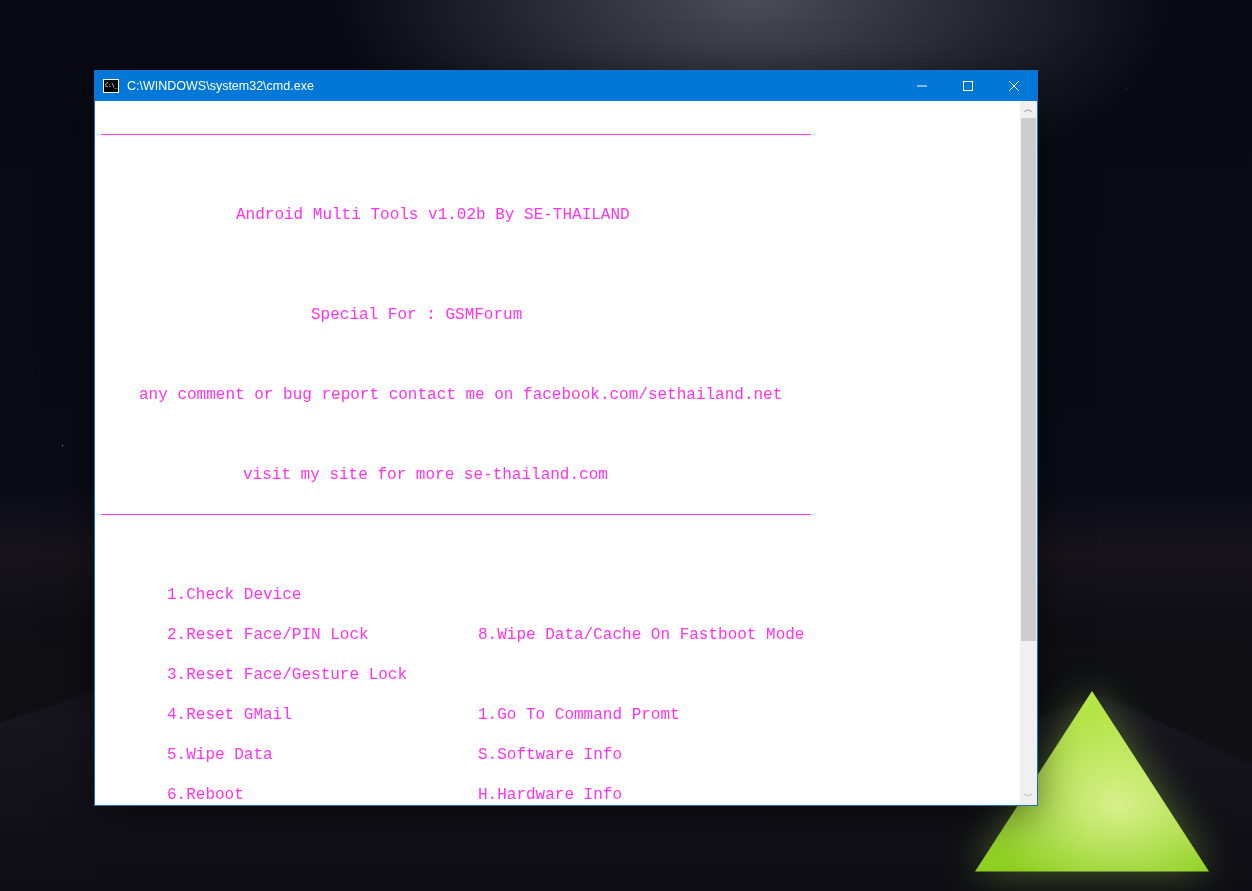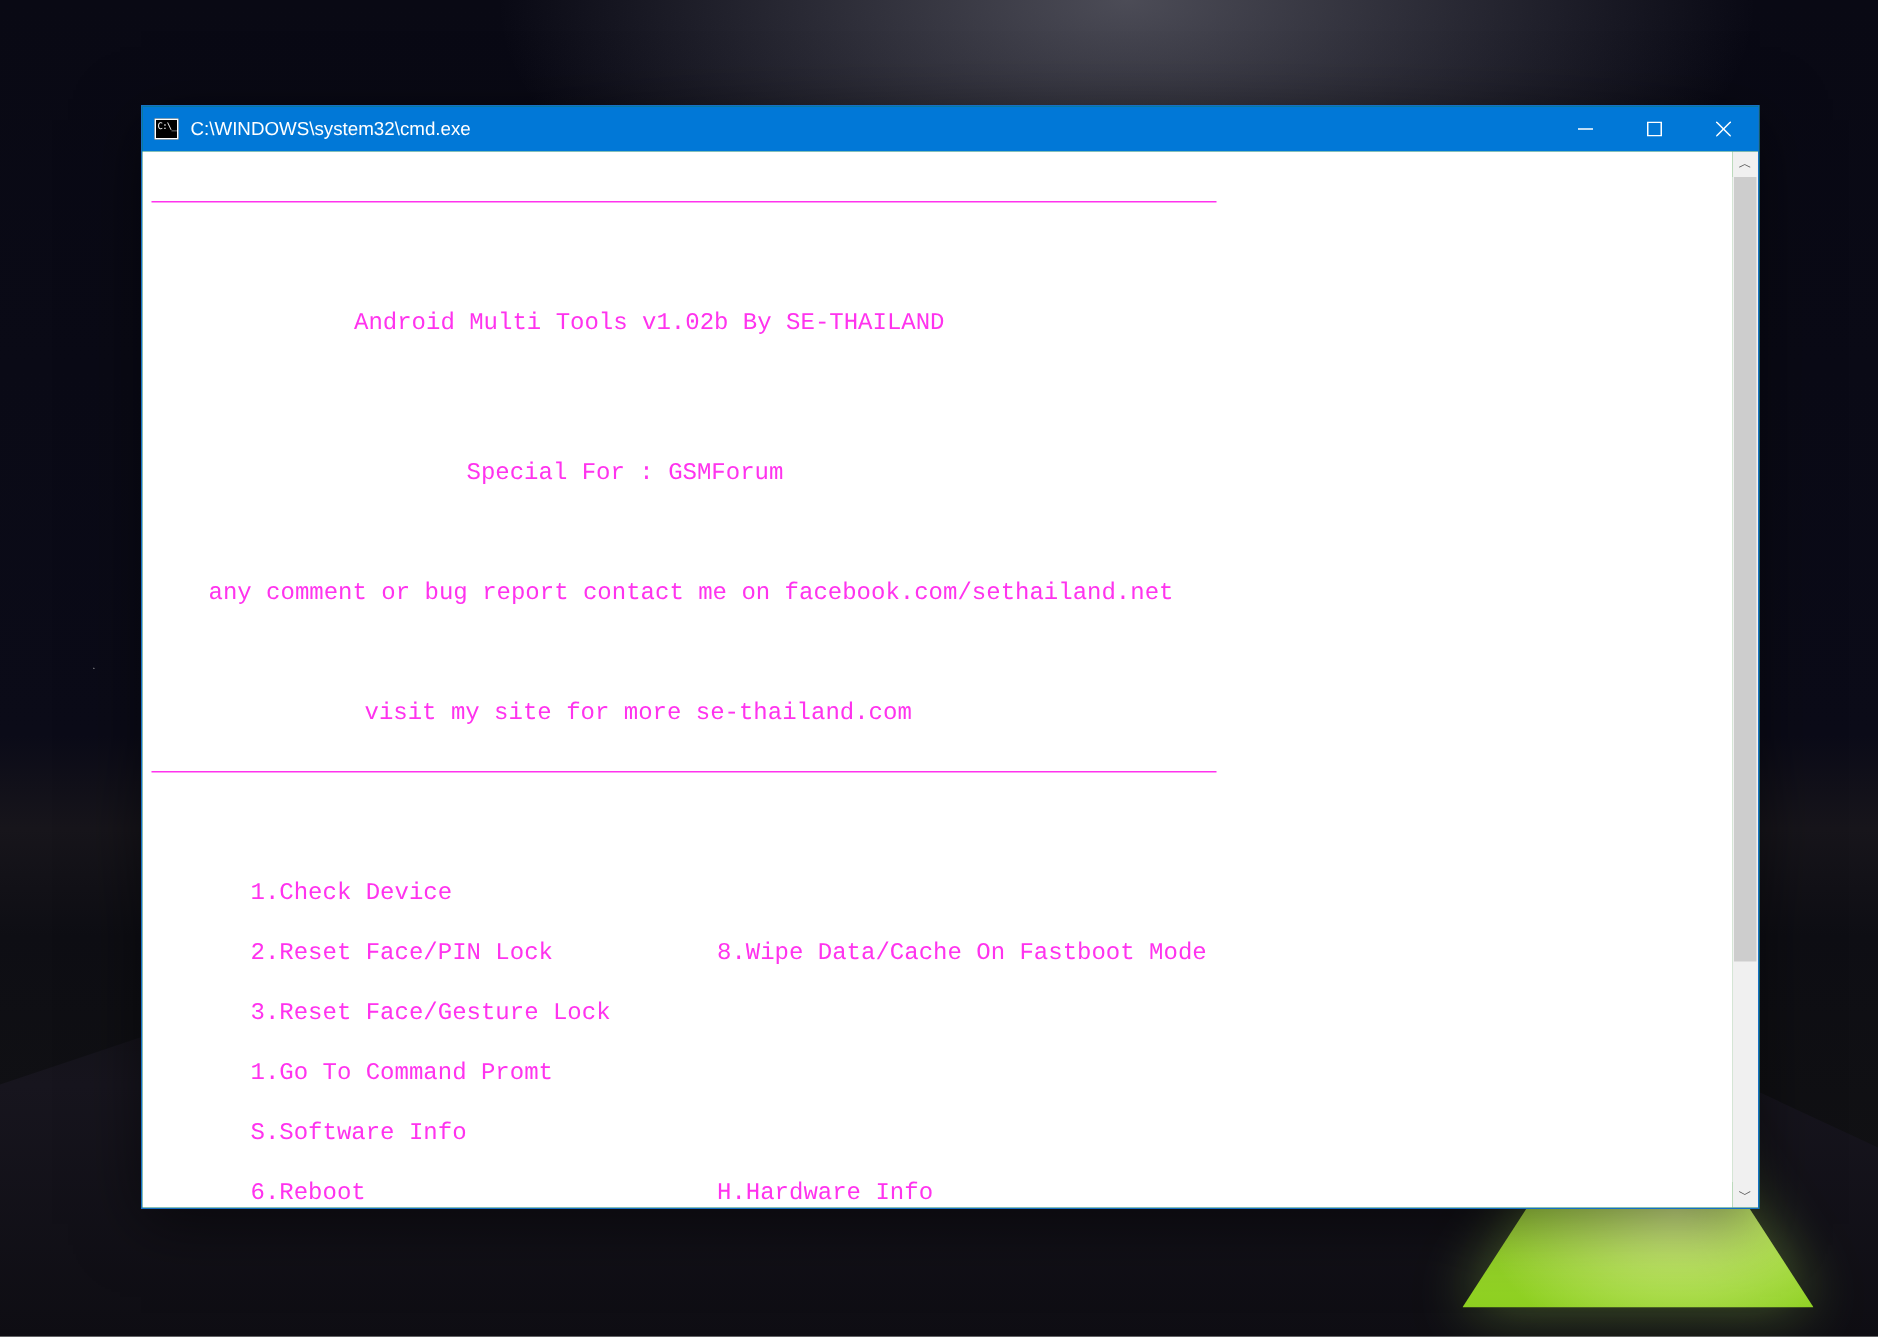--- a/index.html
+++ b/index.html
@@ -44,21 +44,21 @@
     position: absolute; inset: 0;
     background: radial-gradient(ellipse at 60% 60%, rgba(255,255,200,0.6), transparent 60%);
     clip-path: polygon(50% 0, 95% 95%, 5% 95%);
   }
 
   
   .window {
     position: absolute;
     left: 94px;
     top: 70px;
-    width: 1079px;
+    width: 944px;
     height: 736px;
     background: #0c8b0c;
     border: 1px solid #1670c4;
     box-shadow: 0 10px 40px rgba(0,0,0,0.5);
     display: flex;
     flex-direction: column;
   }
   .titlebar {
     height: 30px;
     background: #0178d7;
@@ -200,22 +200,24 @@
 <span class="row"><span class="hr"></span></span>
 <span class="row"> </span>
 <div class="menu-grid" style="padding-left: 66px;">
   <span class="item">1.Check Device</span>
   <span class="gap"></span>
   <span class="item">2.Reset Face/PIN Lock</span>
   <span class="item">8.Wipe Data/Cache On Fastboot Mode</span>
   <span class="gap"></span>
   <span class="item">3.Reset Face/Gesture Lock</span>
   <span class="gap"></span>
+  <span class="item">4.Reset GMail</span>
   <span class="item">1.Go To Command Promt</span>
   <span class="gap"></span>
+  <span class="item">5.Wipe Data</span>
   <span class="item">S.Software Info</span>
   <span class="gap"></span>
   <span class="item">6.Reboot</span>
   <span class="item">H.Hardware Info</span>
 </div>
 
 
 
 
 

